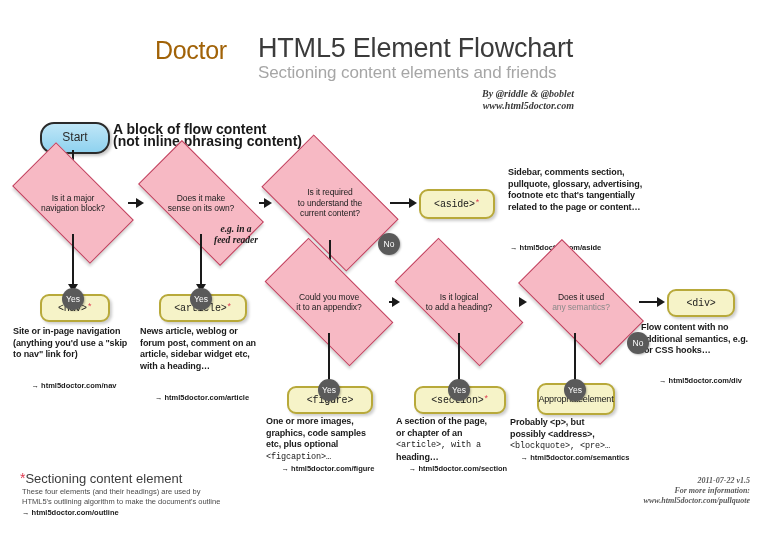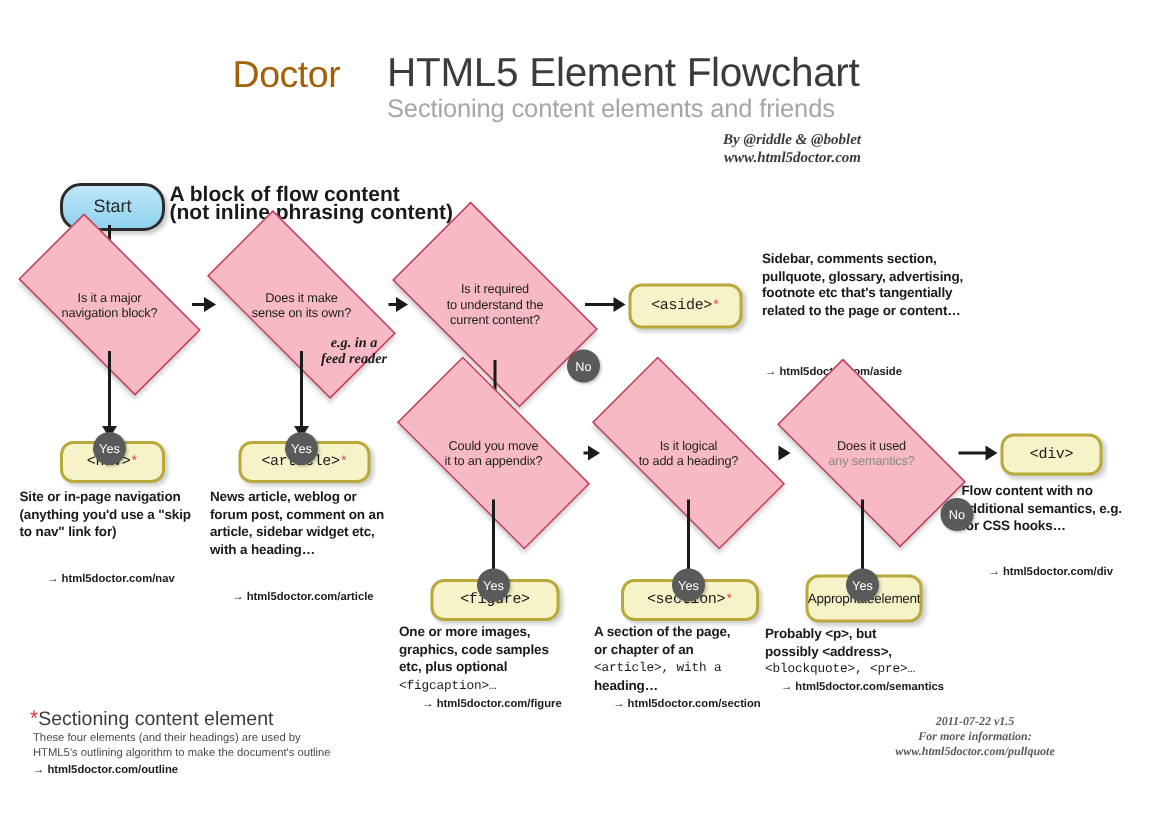--- a/index.html
+++ b/index.html
@@ -258,21 +258,21 @@
     top: 508px;
     font-size: 7.5px;
     font-weight: bold;
     color: #1a1a1a;
   }
   .footer-right {
     position: absolute;
     right: 18px;
     top: 476px;
     width: 200px;
-    text-align: center;
+    text-align: right;
     font-family: "Liberation Serif", serif;
     font-style: italic;
     font-weight: bold;
     font-size: 8px;
     line-height: 10px;
     color: #5a5a5a;
   }
 </style>
 </head>
 <body>

